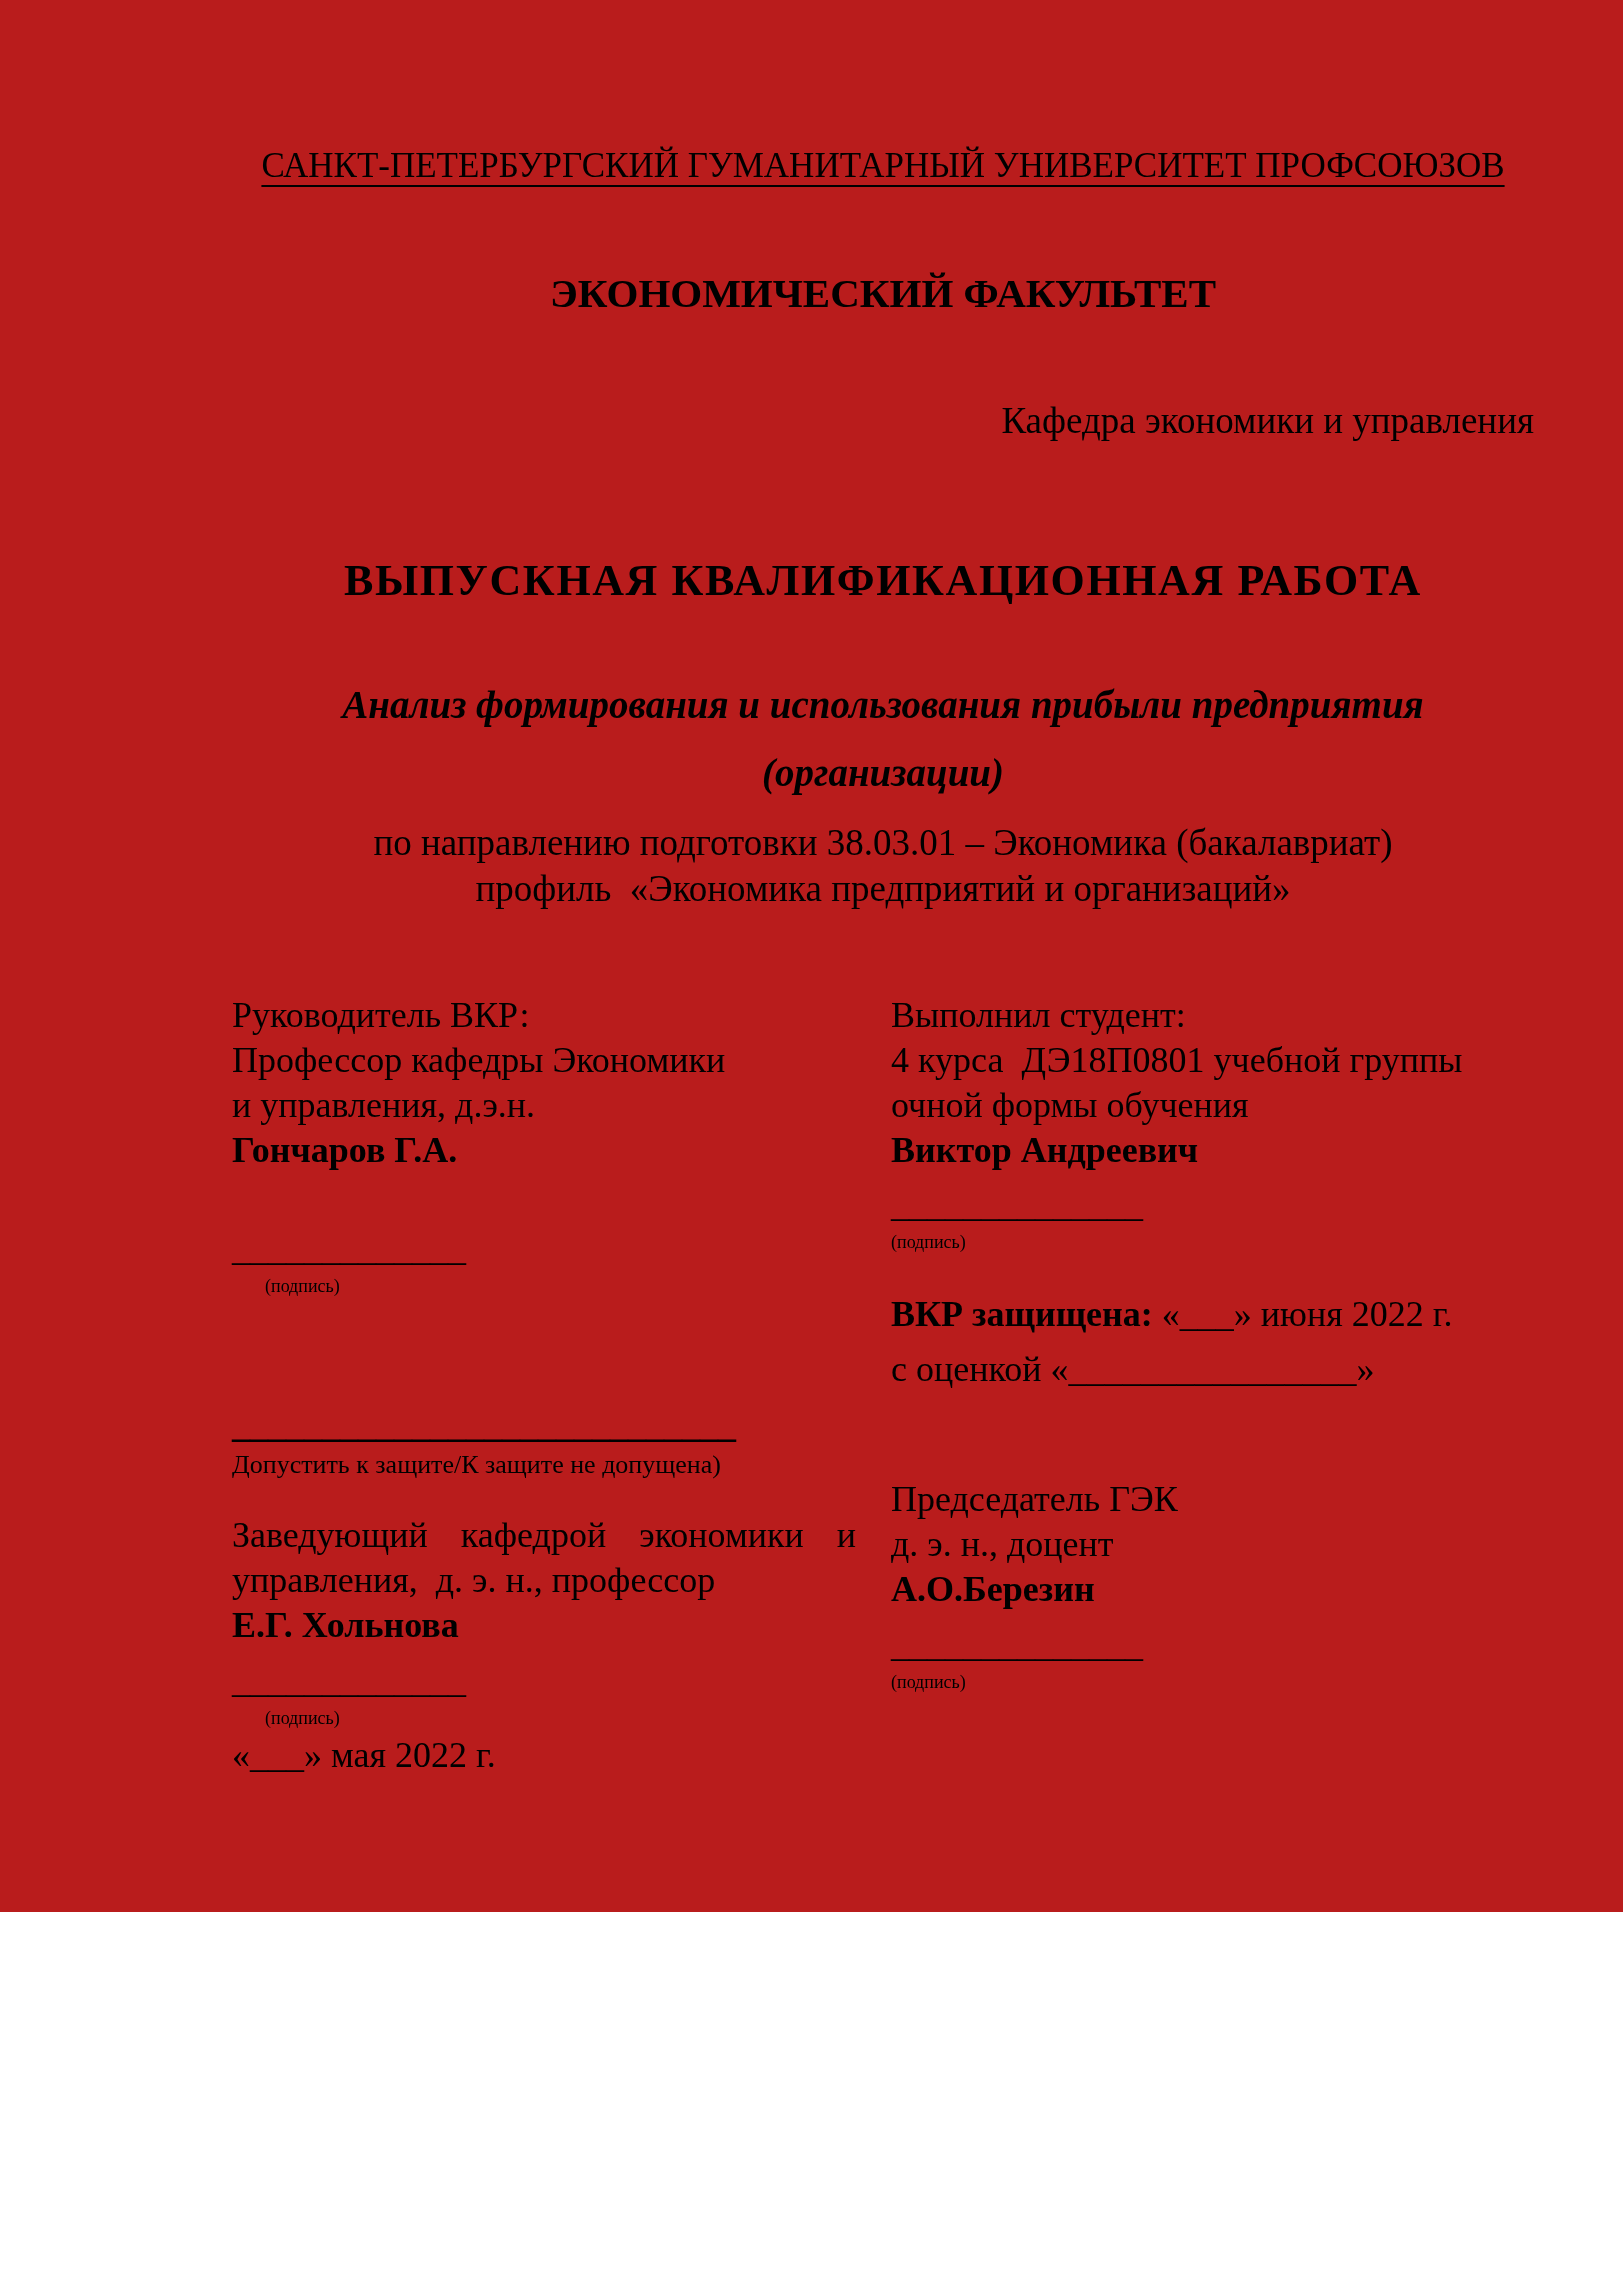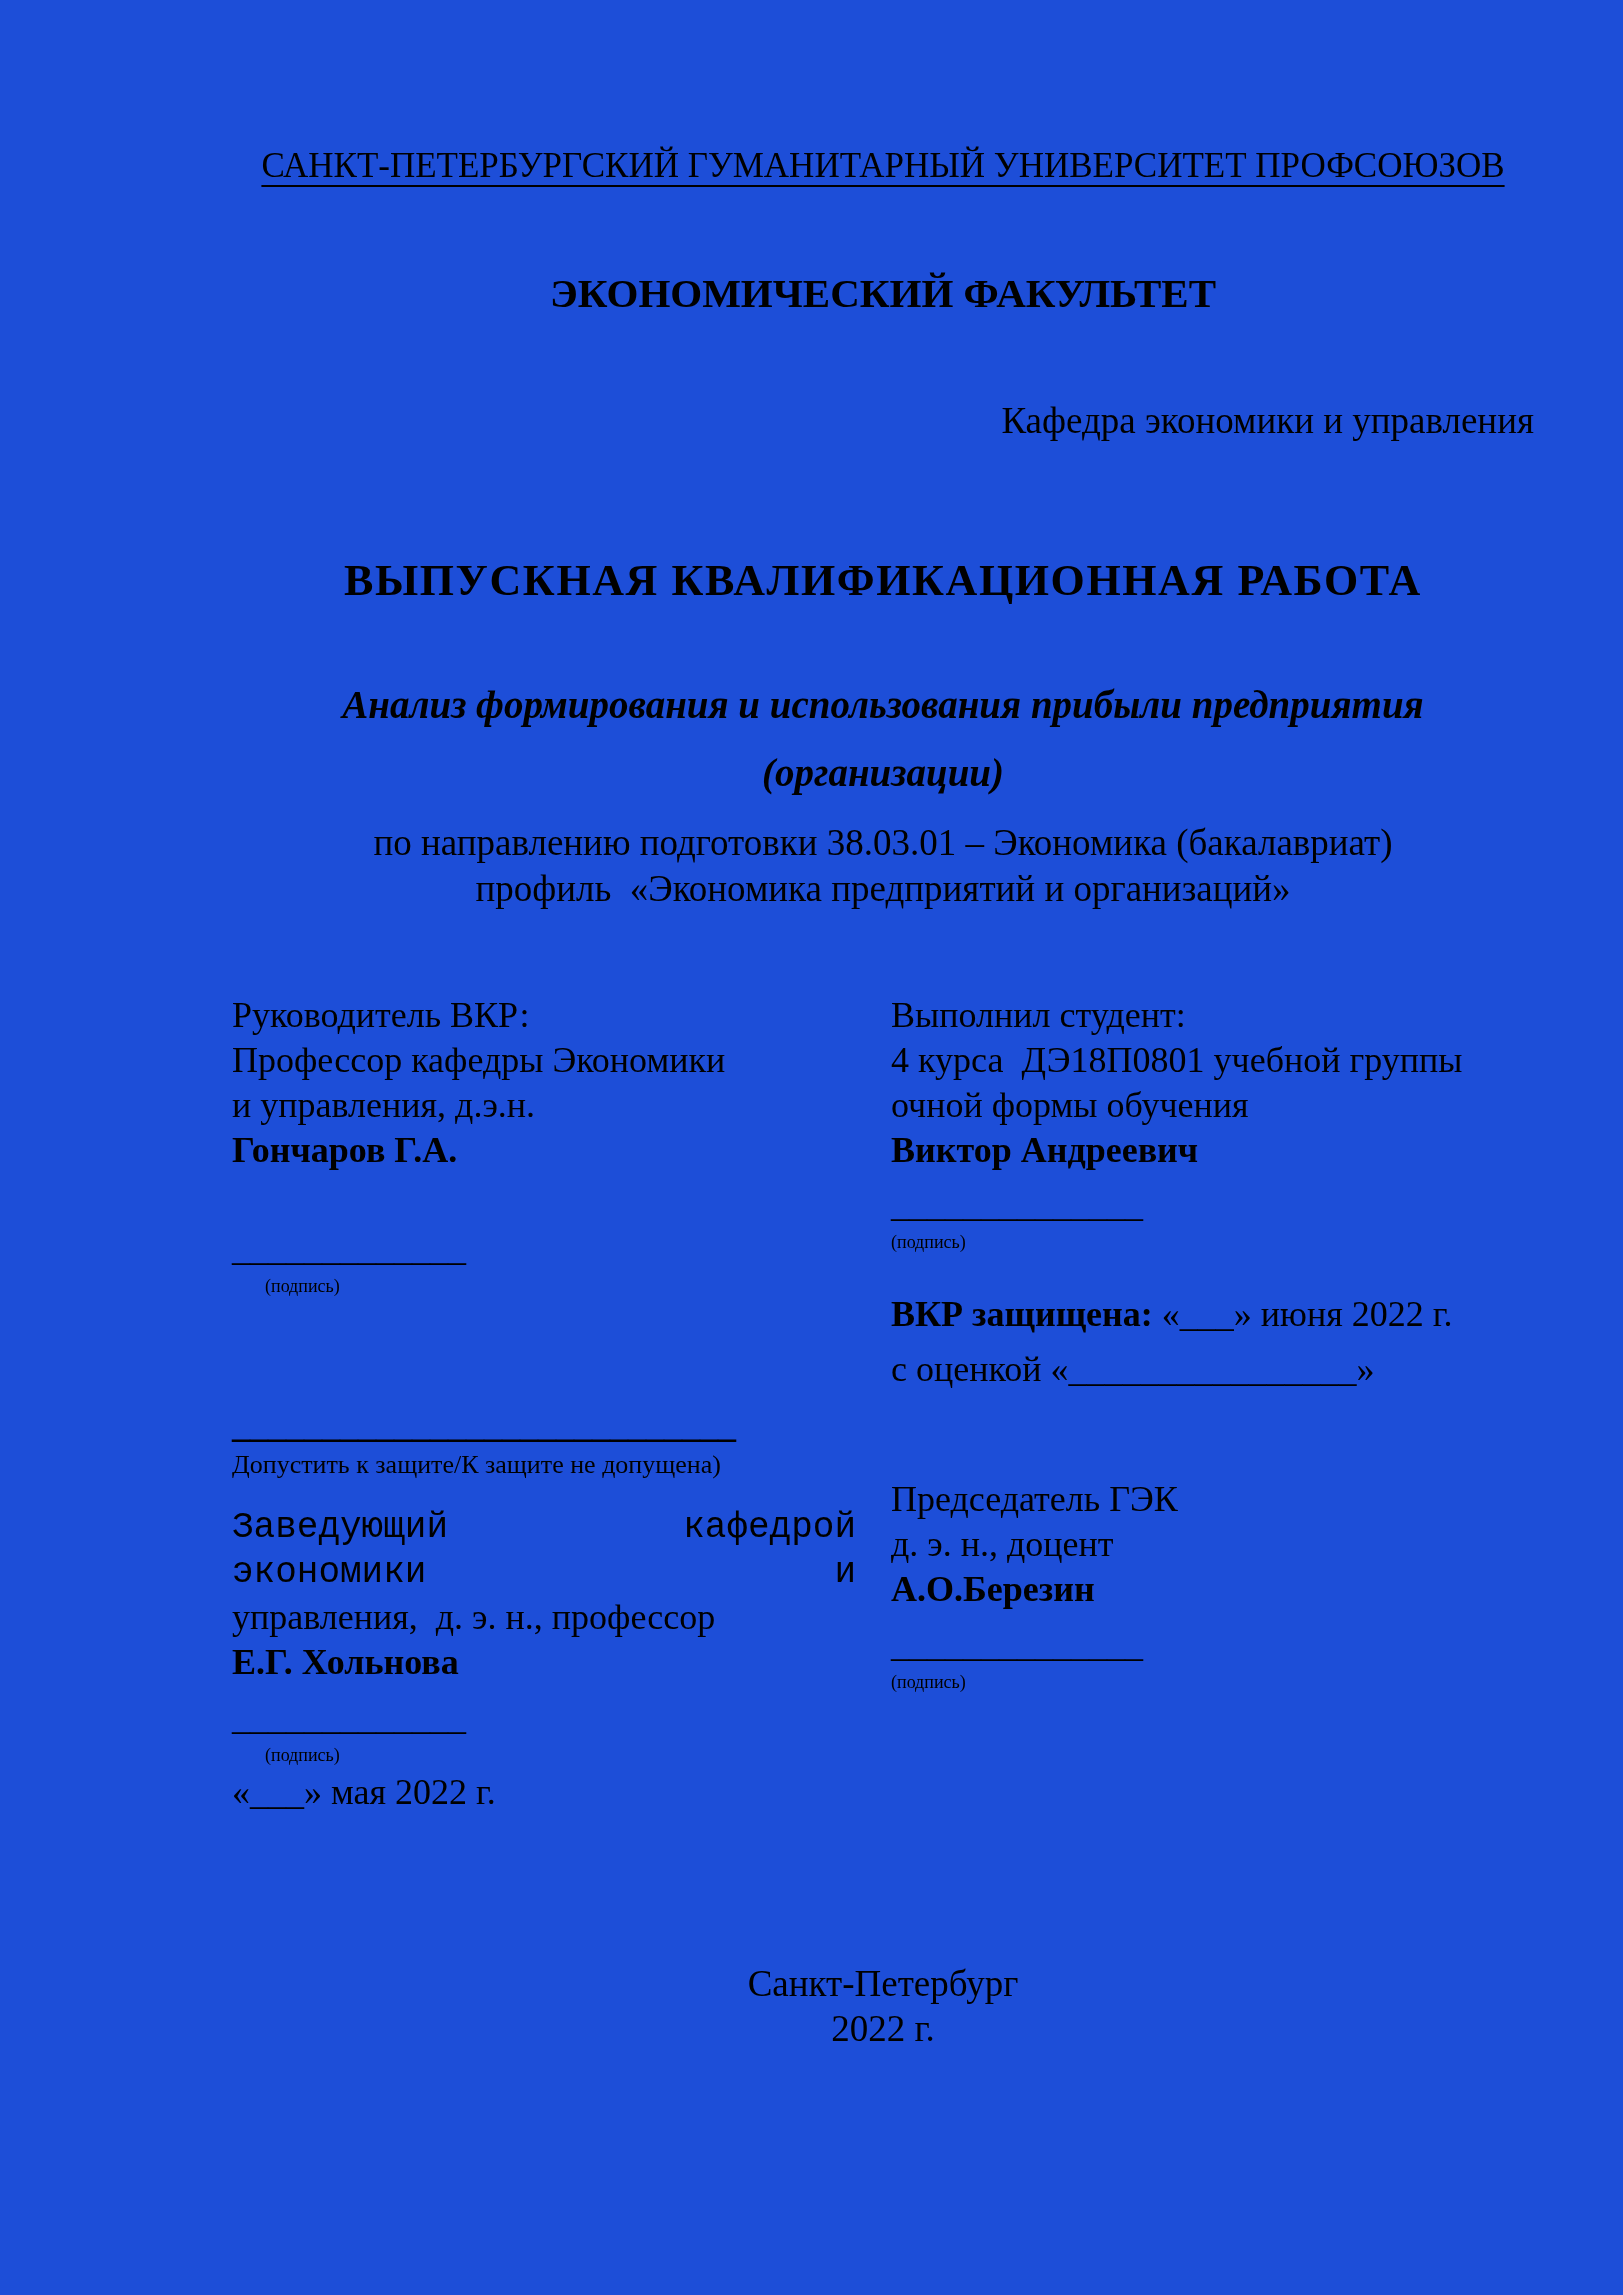--- a/index.html
+++ b/index.html
@@ -1,20 +1,20 @@
 <!DOCTYPE html>
 <html style="font-size:12.6px"><head>
 <meta charset="utf-8">
 <style>
   html,body { margin:0; padding:0; background:#ffffff; }
   .page {
     position: relative;
     width: 1623px;
-    height: 2295px;
-    background: #1d4ed8;
+    height: 1912px;
+    background: #b91c1c;
     color: #000000;
     font-family: "Liberation Serif", "DejaVu Serif", serif;
     font-size: 36px;
     overflow: hidden;
   }
   .abs { position: absolute; left: 232px; width: 1302px; }
   .center { text-align: center; }
   .right  { text-align: right; }
   .b { font-weight: bold; }
   .ws { white-space: pre; }
@@ -37,21 +37,21 @@
   .col-r { width: 643px; margin-left: 35px; }
 
   .cap { font-size: 18px; line-height: 30px; }
   .ind { padding-left: 33px; }
   .small { font-size: 26px; line-height: 33px; }
 
   .m68  { margin-top: 53px; }
   .m11  { margin-top: 8.6px; }
   .m13  { margin-top: 10.2px; }
   .m44  { margin-top: 35px; }
-  .m56  { margin-top: 24px; font-family: Liberation Mono, monospace; }
+  .m56  { margin-top: 32px; }
   .m108 { margin-top: 85px; }
   .m130 { margin-top: 102px; }
 
   .jl { text-align: justify; text-align-last: justify; }
 
   .citydate { top: 1961px; line-height: 45px; font-size: 37px; }
 </style>
 </head>
 <body>
 

